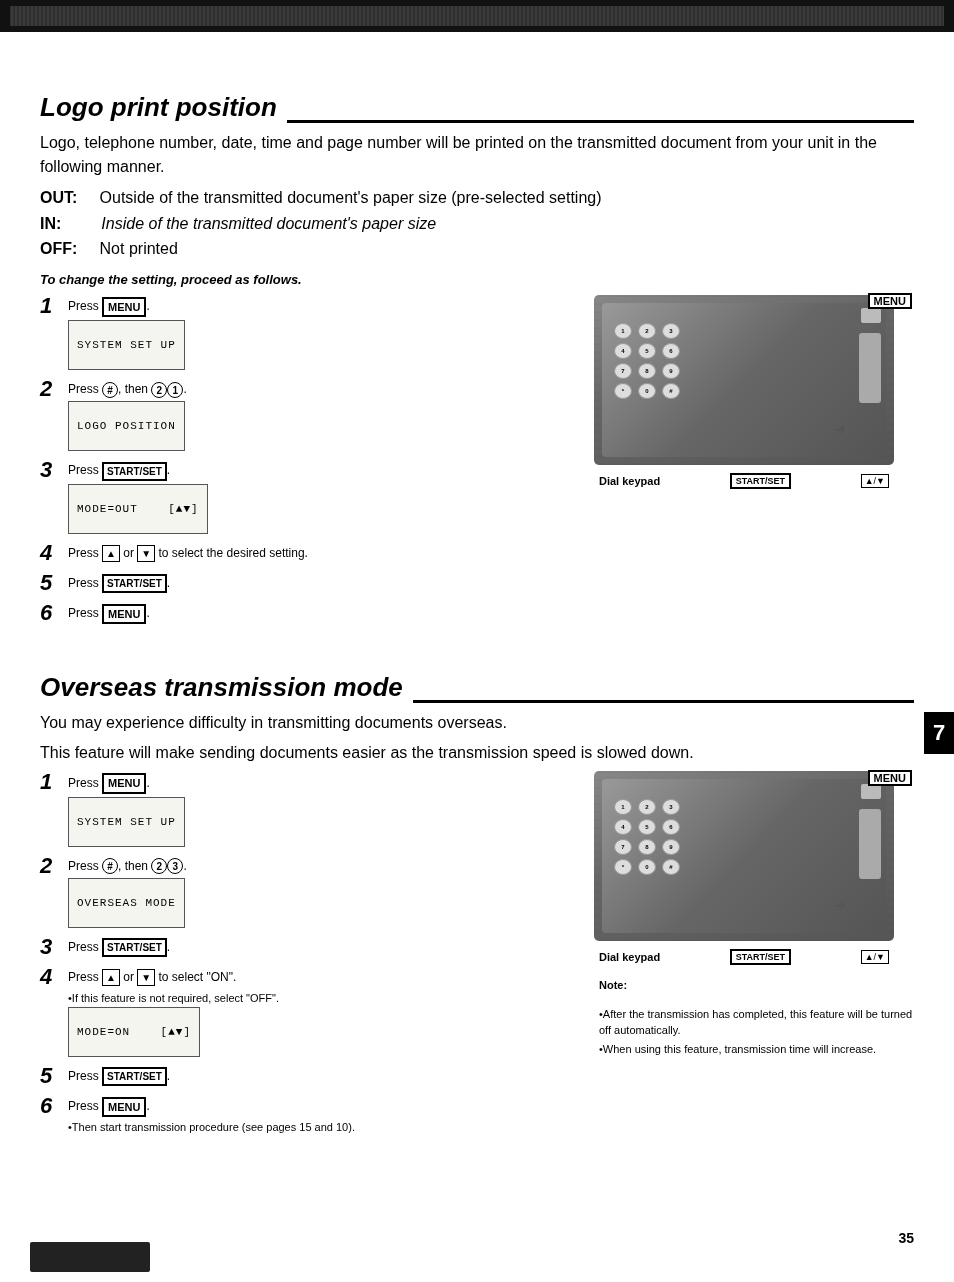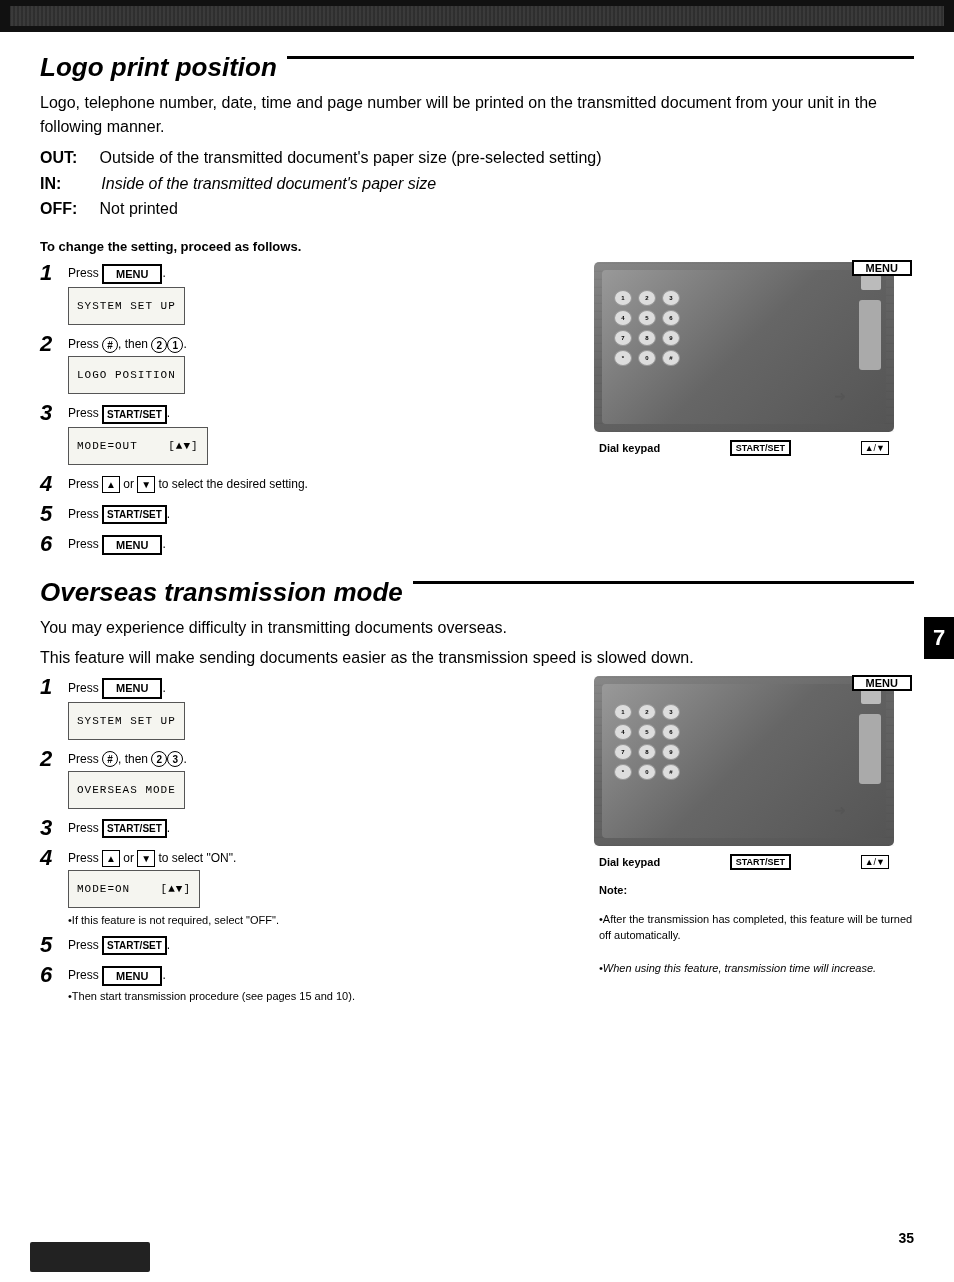--- a/index.html
+++ b/index.html
@@ -37,22 +37,23 @@
     }
 
     
     .section-title {
       font-size: 26px;
       font-style: italic;
       font-weight: bold;
       color: #000;
       margin-bottom: 8px;
       display: flex;
-      align-items: flex-start;
+      align-items: flex-end;
       gap: 0;
+      margin-top: 40px;
     }
     .section-title-line {
       flex: 1;
       height: 3px;
       background: #000;
       margin-left: 10px;
       margin-top: 4px;
     }
 
     .intro-text {
@@ -98,32 +99,32 @@
       line-height: 1.5;
     }
 
     
     .lcd-box {
       display: inline-block;
       border: 1px solid #555;
       background: #f5f5f0;
       font-family: 'Courier New', monospace;
       font-size: 11px;
-      padding: 12px 8px;
+      padding: 18px 8px;
       margin-top: 3px;
       letter-spacing: 1px;
     }
 
     
     .btn-menu {
       display: inline-block;
       border: 2px solid #000;
       font-size: 11px;
       font-weight: bold;
-      padding: 0 12px;
+      padding: 0 4px;
       background: #fff;
       vertical-align: middle;
     }
     .btn-start-set {
       display: inline-block;
       border: 2px solid #000;
       font-size: 10px;
       font-weight: bold;
       padding: 0 3px;
       background: #fff;
@@ -297,21 +298,21 @@
     </div>
     <div class="label-line">
       <span class="label-bold">IN:</span>
       &nbsp;&nbsp;&nbsp;&nbsp;&nbsp;&nbsp;&nbsp;&nbsp;<span style="font-style:italic;">Inside of the transmitted document's paper size</span>
     </div>
     <div class="label-line">
       <span class="label-bold">OFF:</span>
       &nbsp;&nbsp;&nbsp;&nbsp;<span>Not printed</span>
     </div>
 
-    <p class="change-setting-header" style="margin-top:17px;">To change the setting, proceed as follows.</p>
+    <p class="change-setting-header" style="margin-top:10px;font-style:italic;">To change the setting, proceed as follows.</p>
 
     <div class="two-col-layout">
       <div class="col-steps">
 
         <div class="step">
           <div class="step-number">1</div>
           <div class="step-content">
             <span class="step-text">
               Press <span class="btn-menu">MENU</span>.
             </span>
@@ -464,22 +465,22 @@
             </span>
           </div>
         </div>
 
         <div class="step">
           <div class="step-number">4</div>
           <div class="step-content">
             <span class="step-text">
               Press <span class="btn-arrow">▲</span> or <span class="btn-arrow">▼</span> to select "ON".
             </span>
+            <div style="margin-top:6px; font-size:11px;">•If this feature is not required, select "OFF".</div>
             <div><span class="lcd-box">MODE=ON&nbsp;&nbsp;&nbsp;&nbsp;[▲▼]</span></div>
-            <div style="margin-top:6px; font-size:11px;">•If this feature is not required, select "OFF".</div>
           </div>
         </div>
 
         <div class="step">
           <div class="step-number">5</div>
           <div class="step-content">
             <span class="step-text">
               Press <span class="btn-start-set">START/SET</span>.
             </span>
           </div>
@@ -534,21 +535,21 @@
 
         <div class="legend-row" style="width:300px;">
           <span style="font-size:11px;font-weight:bold;">Dial keypad</span>
           <span class="legend-btn-box">START/SET</span>
           <span class="legend-arrow-box">▲/▼</span>
         </div>
 
         <div class="note-section" style="margin-top:12px; padding-left:5px;">
           <div class="note-bold">Note:</div>
           <div style="font-size:11px; line-height:1.5; margin-top:12px;">•After the transmission has completed, this feature will be turned off automatically.</div>
-          <div style="font-size:11px; line-height:1.5; margin-top:16px;font-style:italic;">•When using this feature, transmission time will increase.</div>
+          <div style="font-size:11px; line-height:1.5; margin-top:2px;">•When using this feature, transmission time will increase.</div>
         </div>
       </div>
     </div>
 
   </div>
 
 </div>
 
 <div class="bottom-bar"></div>
 <div class="page-number">35</div>

